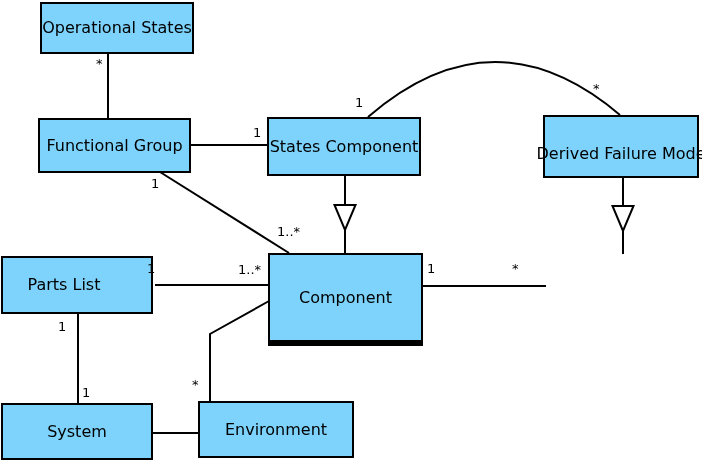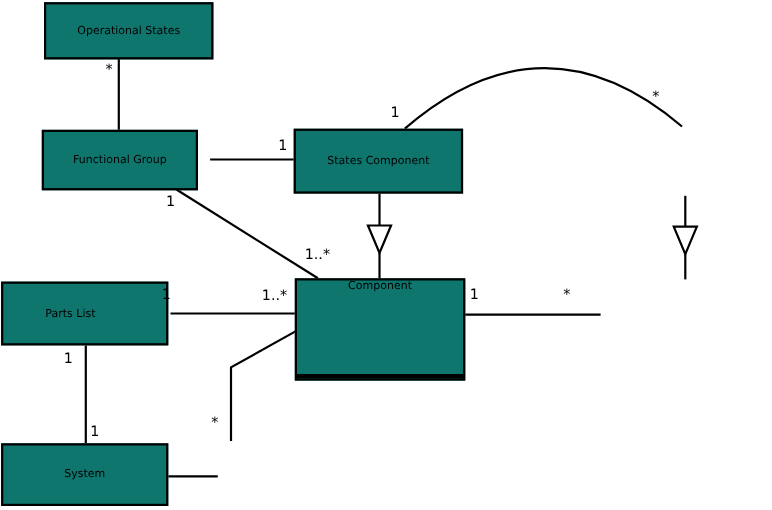--- a/index.html
+++ b/index.html
@@ -15,50 +15,50 @@
     color: #000;
   }
   svg.connectors {
     position: absolute; left: 0; top: 0;
     width: 702px; height: 464px;
     z-index: 1;
   }
   .box {
     position: absolute;
     box-sizing: border-box;
-    background: #0f766e;
+    background: #7dd3fc;
     border: 2px solid #000000;
     display: flex;
     align-items: center;
     justify-content: center;
-    font-size: 10px;
+    font-size: 16px;
     line-height: 1.1;
     z-index: 2;
     white-space: nowrap;
   }
   .box .label { text-align: center; }
   #box-operational-states { left: 40px;  top: 2px;   width: 154px; height: 52px; }
-  #box-functional-group   { left: 38px;  top: 118px; width: 142px; height: 55px; }
+  #box-functional-group   { left: 38px;  top: 118px; width: 153px; height: 55px; }
   #box-derived-component  { left: 267px; top: 117px; width: 154px; height: 59px; }
   #box-derived-failure-mode { left: 543px; top: 115px; width: 156px; height: 63px; padding-top: 14px; }
   #box-parts-list         { left: 1px;   top: 256px; width: 152px; height: 58px; padding-right: 26px; }
   #box-failure-mode       { left: 546px; top: 254px; width: 152px; height: 59px; }
   #box-system             { left: 1px;   top: 403px; width: 152px; height: 57px; }
   #box-environment        { left: 198px; top: 401px; width: 156px; height: 57px; }
   
   #box-component {
     left: 268px; top: 253px; width: 155px; height: 93px;
     flex-direction: column;
     align-items: stretch;
     justify-content: flex-start;
     padding: 0;
   }
   #box-component .comp-name {
     flex: 1 1 auto;
-    display: flex; justify-content: center;
+    display: flex; align-items: center; justify-content: center;
   }
   #box-component .comp-divider {
     height: 4px; background: #000000; flex: 0 0 auto;
   }
   #box-component .comp-attr {
     flex: 0 0 25px;
     display: flex; align-items: center;
     padding-left: 13px;
   }
   .mult {
@@ -121,37 +121,43 @@
   </div>
 
   <div class="box" id="box-functional-group">
     <span class="label">Functional Group</span>
   </div>
 
   <div class="box" id="box-derived-component">
     <span class="label">States Component</span>
   </div>
 
+  <div class="box" id="box-derived-failure-mode">
+    <span class="label">Derived Failure Mode</span>
+  </div>
 
   <div class="box" id="box-parts-list">
     <span class="label">Parts List</span>
   </div>
 
   <div class="box" id="box-component">
     <div class="comp-name">
       <span class="label">Component</span>
     </div>
     <div class="comp-divider"></div>
   </div>
 
 
   <div class="box" id="box-system">
     <span class="label">System</span>
   </div>
 
+  <div class="box" id="box-environment">
+    <span class="label">Environment</span>
+  </div>
 
   <span class="mult" id="m-os-star">*</span>
   <span class="mult" id="m-dc-left-one">1</span>
   <span class="mult" id="m-fg-one">1</span>
   <span class="mult" id="m-comp-fg-onestar">1..*</span>
   <span class="mult" id="m-dc-arc-one">1</span>
   <span class="mult" id="m-dfm-arc-star">*</span>
   <span class="mult" id="m-pl-corner-one">1</span>
   <span class="mult" id="m-comp-pl-onestar">1..*</span>
   <span class="mult" id="m-comp-fm-one">1</span>

